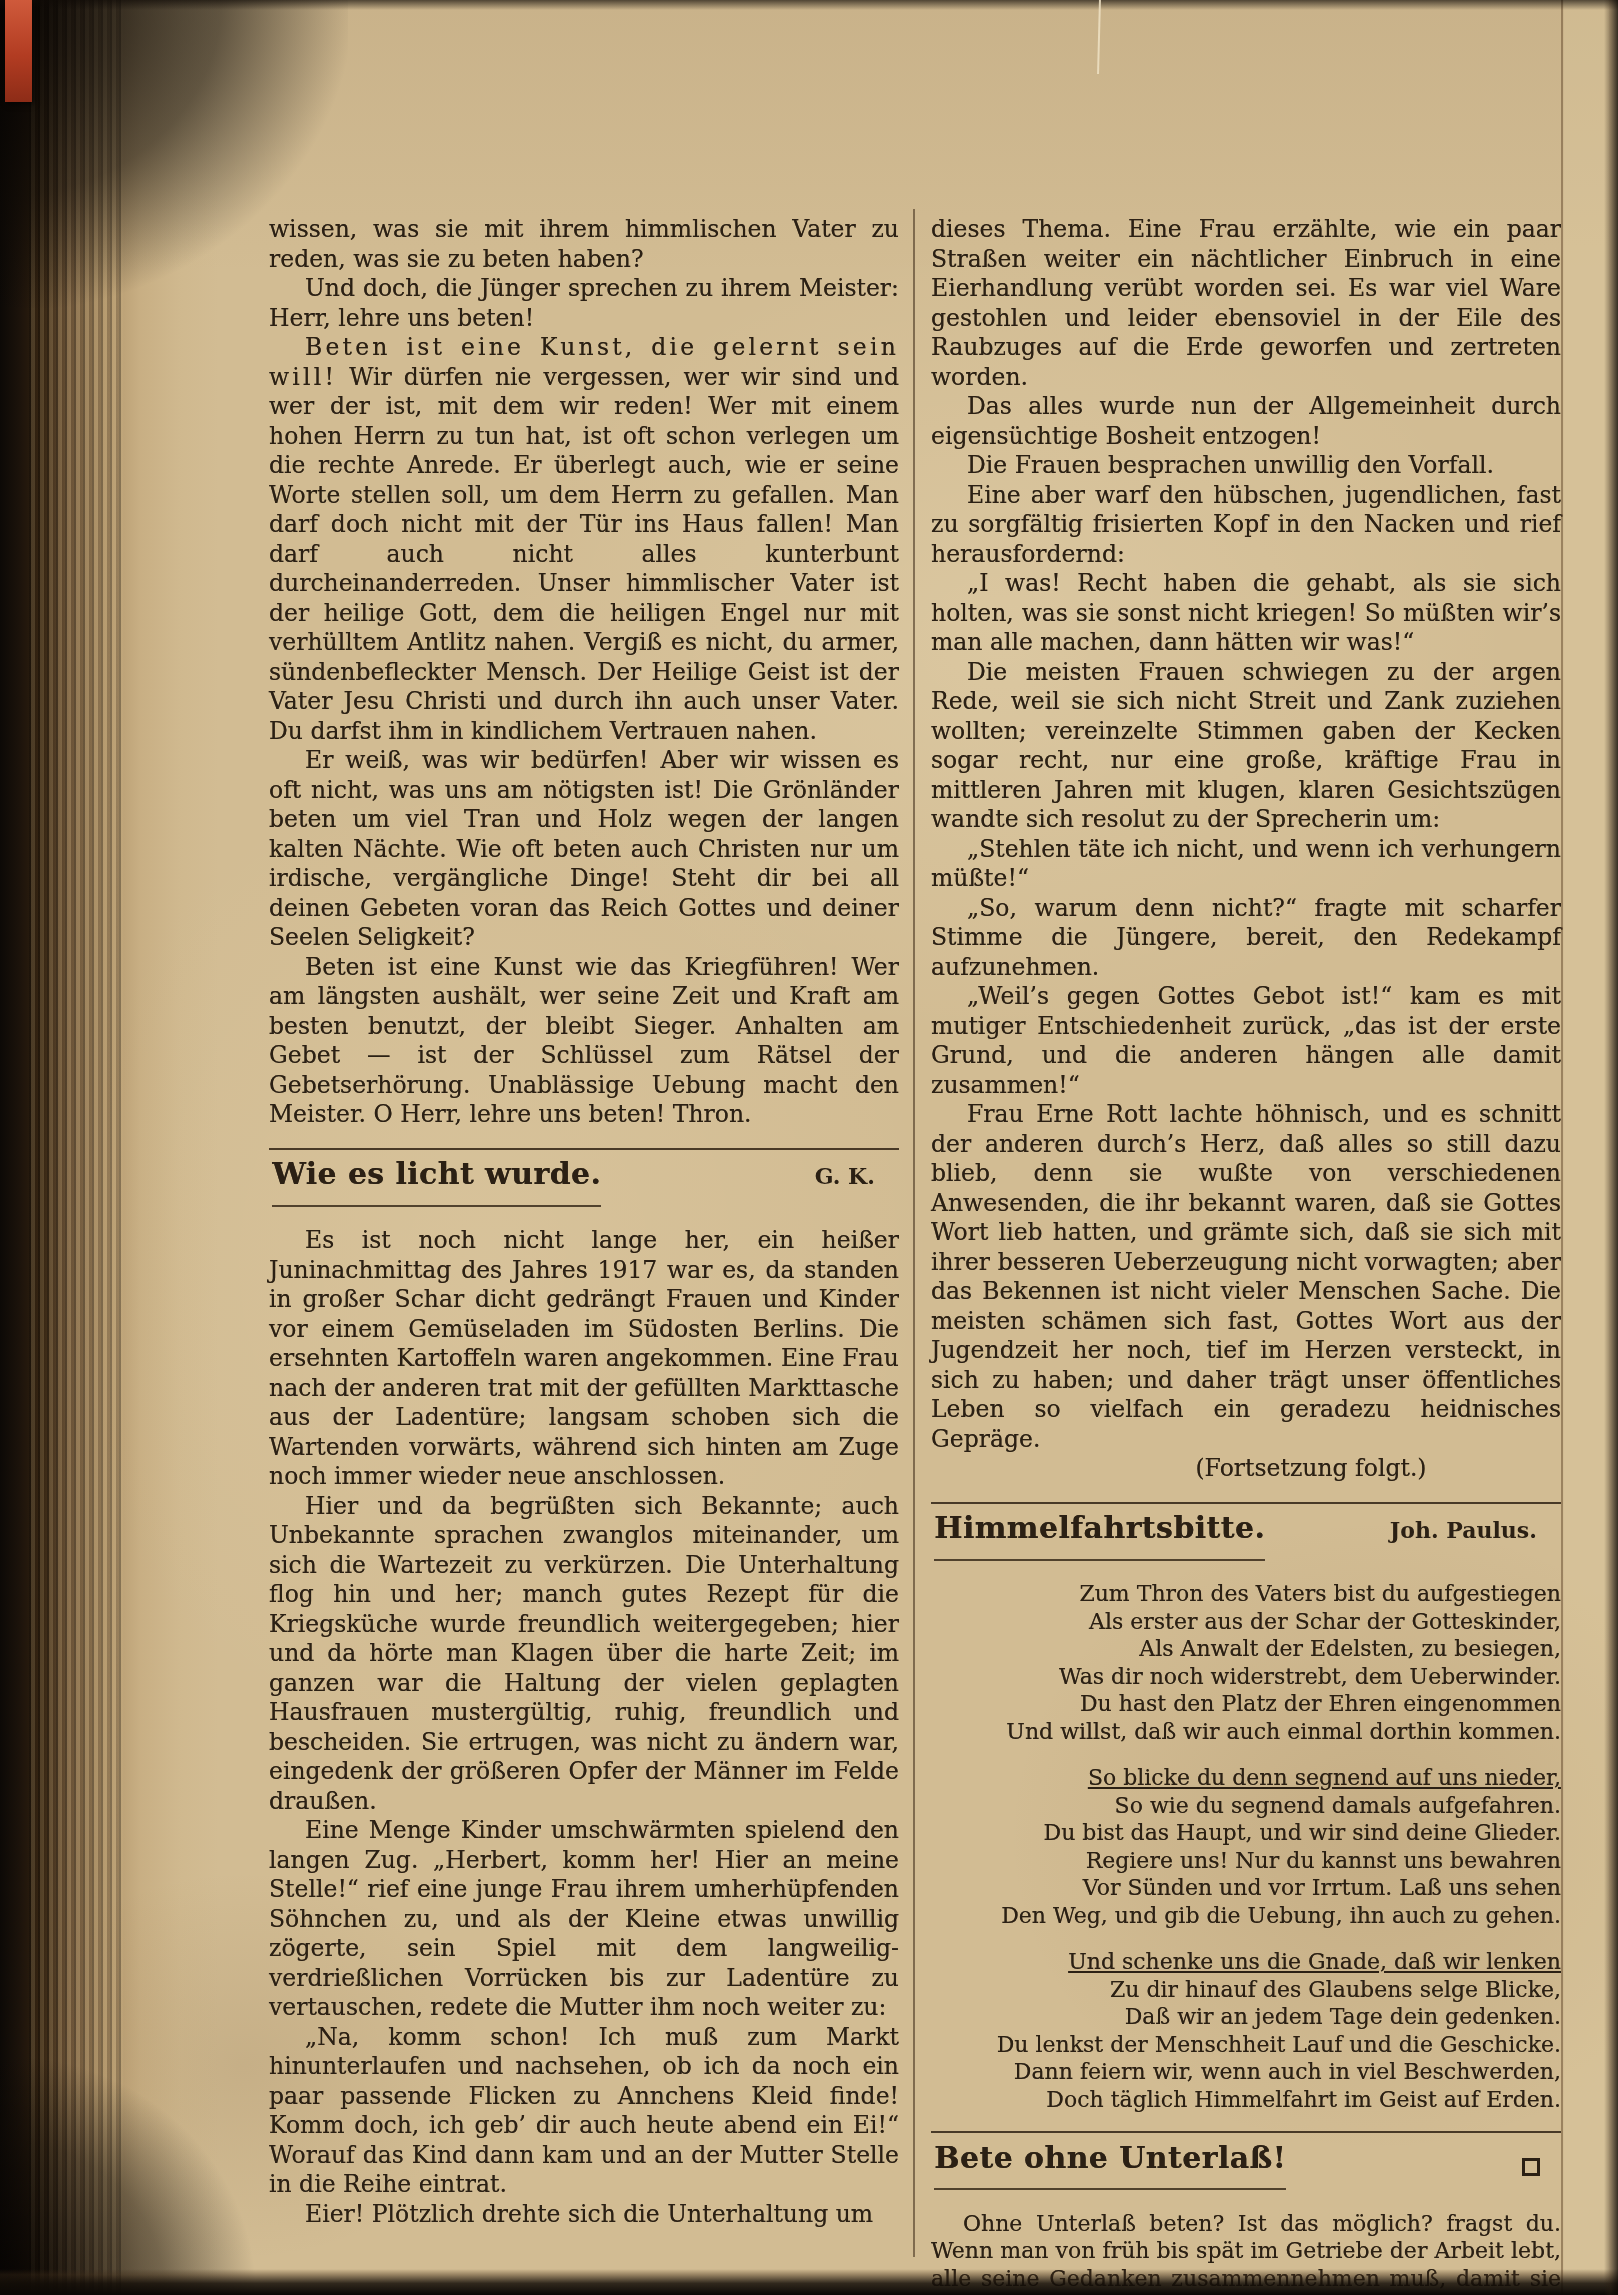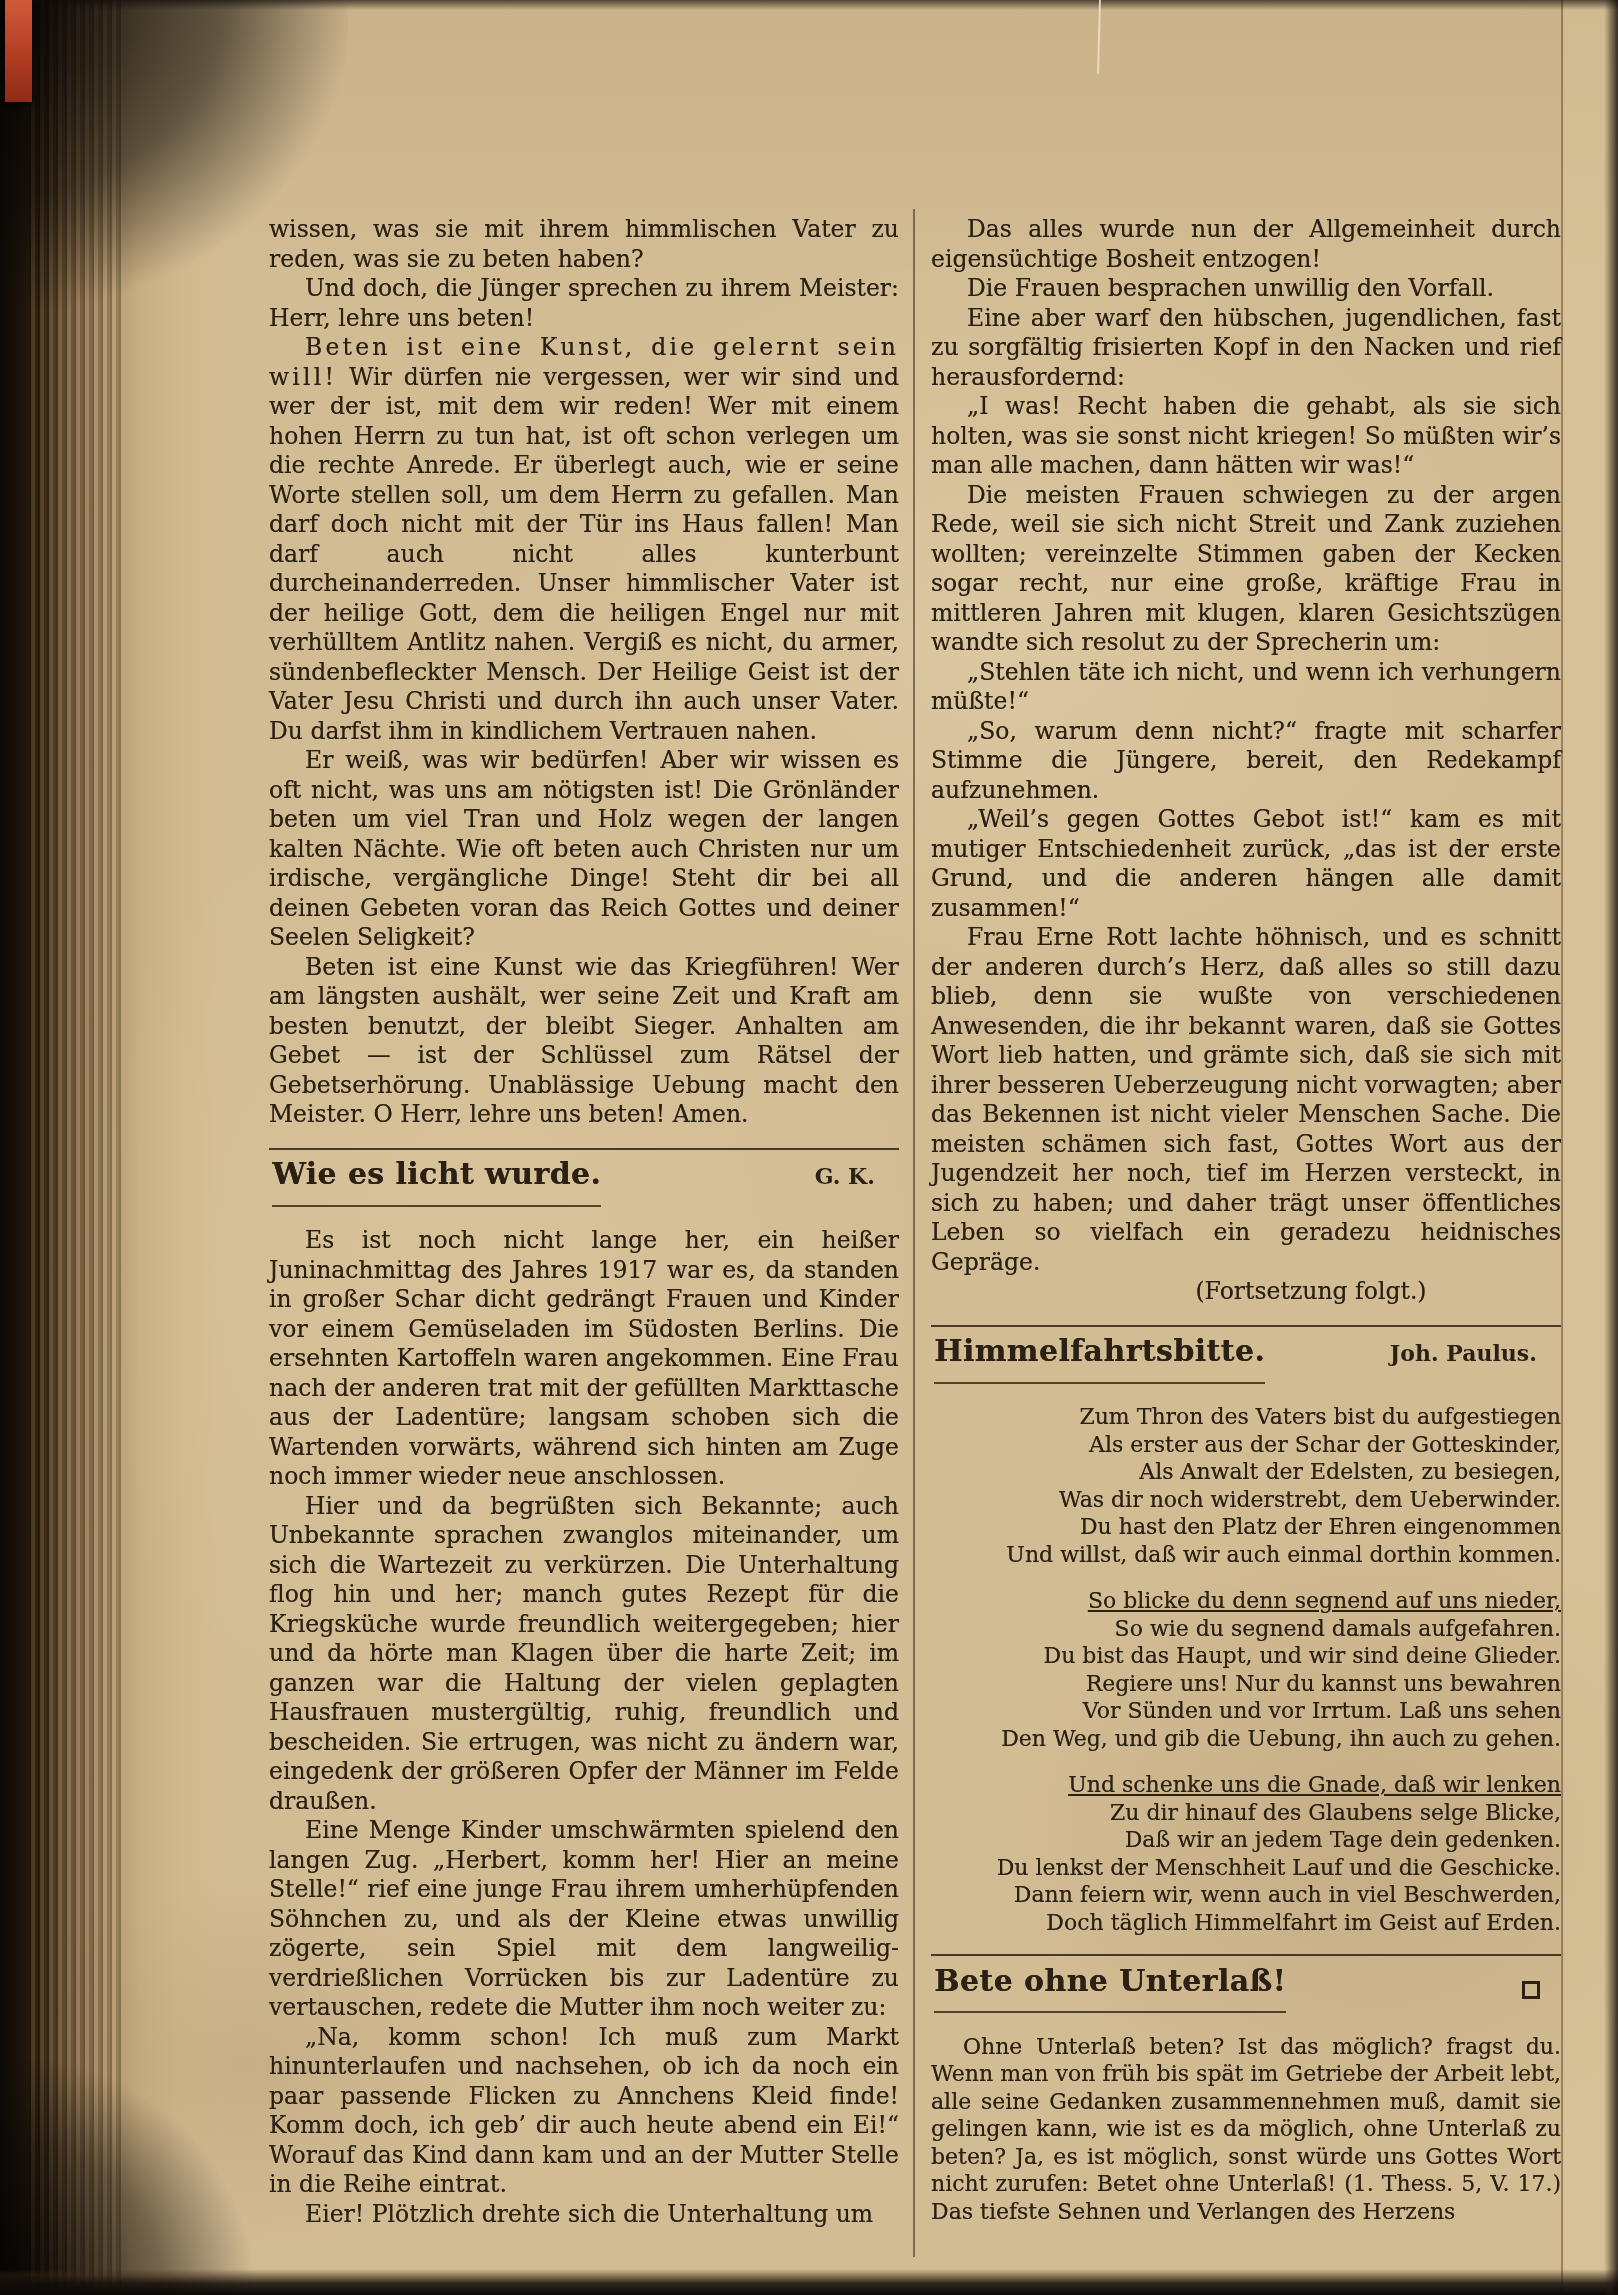--- a/index.html
+++ b/index.html
@@ -118,35 +118,36 @@
 
 <div class="content">
 
   <div class="divider"></div>
 
   <div class="col col-left bodytext">
     <p class="cont">wissen, was sie mit ihrem himmlischen Vater zu reden, was sie zu beten haben?</p>
     <p>Und doch, die Jünger sprechen zu ihrem Meister: Herr, lehre uns beten!</p>
     <p><span class="sperr">Beten ist eine Kunst, die gelernt sein will!</span> <span>Wir dürfen nie vergessen, wer wir sind und wer der ist, mit dem wir reden! Wer mit einem hohen Herrn zu tun hat, ist oft schon verlegen um die rechte Anrede. Er überlegt auch, wie er seine Worte stellen soll, um dem Herrn zu gefallen. Man darf doch nicht mit der Tür ins Haus fallen! Man darf auch nicht alles kunterbunt durcheinanderreden. Unser himmlischer Vater ist der heilige Gott, dem die heiligen Engel nur mit verhülltem Antlitz nahen. Vergiß es nicht, du armer, sündenbefleckter Mensch. Der Heilige Geist ist der Vater Jesu Christi und durch ihn auch unser Vater. Du darfst ihm in kindlichem Vertrauen nahen.</span></p>
     <p>Er weiß, was wir bedürfen! Aber wir wissen es oft nicht, was uns am nötigsten ist! Die Grönländer beten um viel Tran und Holz wegen der langen kalten Nächte. Wie oft beten auch Christen nur um irdische, vergängliche Dinge! Steht dir bei all deinen Gebeten voran das Reich Gottes und deiner Seelen Seligkeit?</p>
-    <p>Beten ist eine Kunst wie das Kriegführen! Wer am längsten aushält, wer seine Zeit und Kraft am besten benutzt, der bleibt Sieger. Anhalten am Gebet — ist der Schlüssel zum Rätsel der Gebetserhörung. Unablässige Uebung macht den Meister. O Herr, lehre uns beten! Amen.</p>
+    <p>Beten ist eine Kunst wie das Kriegführen! Wer am längsten aushält, wer seine Zeit und Kraft am besten benutzt, der bleibt Sieger. Anhalten am Gebet — ist der Schlüssel zum Rätsel der Gebetserhörung. Unablässige Uebung macht den Meister. O Herr, lehre uns beten! Thron.</p>
 
     <div class="heading-band">
       <span class="h-title">Wie es licht wurde.</span>
       <span class="h-author">G. K.</span>
     </div>
 
     <p>Es ist noch nicht lange her, ein heißer Juninachmittag des Jahres 1917 war es, da standen in großer Schar dicht gedrängt Frauen und Kinder vor einem Gemüseladen im Südosten Berlins. Die ersehnten Kartoffeln waren angekommen. Eine Frau nach der anderen trat mit der gefüllten Markttasche aus der Ladentüre; langsam schoben sich die Wartenden vorwärts, während sich hinten am Zuge noch immer wieder neue anschlossen.</p>
     <p>Hier und da begrüßten sich Bekannte; auch Unbekannte sprachen zwanglos miteinander, um sich die Wartezeit zu verkürzen. Die Unterhaltung flog hin und her; manch gutes Rezept für die Kriegsküche wurde freundlich weitergegeben; hier und da hörte man Klagen über die harte Zeit; im ganzen war die Haltung der vielen geplagten Hausfrauen mustergültig, ruhig, freundlich und bescheiden. Sie ertrugen, was nicht zu ändern war, eingedenk der größeren Opfer der Männer im Felde draußen.</p>
     <p>Eine Menge Kinder umschwärmten spielend den langen Zug. „Herbert, komm her! Hier an meine Stelle!“ rief eine junge Frau ihrem umherhüpfenden Söhnchen zu, und als der Kleine etwas unwillig zögerte, sein Spiel mit dem langweilig-verdrießlichen Vorrücken bis zur Ladentüre zu vertauschen, redete die Mutter ihm noch weiter zu:</p>
     <p>„Na, komm schon! Ich muß zum Markt hinunterlaufen und nachsehen, ob ich da noch ein paar passende Flicken zu Annchens Kleid finde! Komm doch, ich geb’ dir auch heute abend ein Ei!“ Worauf das Kind dann kam und an der Mutter Stelle in die Reihe eintrat.</p>
     <p>Eier! Plötzlich drehte sich die Unterhaltung um</p>
   </div>
 
   <div class="col col-right bodytext">
+    <p class="cont">dieses Thema. Eine Frau erzählte, wie ein paar Straßen weiter ein nächtlicher Einbruch in eine Eierhandlung verübt worden sei. Es war viel Ware gestohlen und leider ebensoviel in der Eile des Raubzuges auf die Erde geworfen und zertreten worden.</p>
     <p>Das alles wurde nun der Allgemeinheit durch eigensüchtige Bosheit entzogen!</p>
     <p>Die Frauen besprachen unwillig den Vorfall.</p>
     <p>Eine aber warf den hübschen, jugendlichen, fast zu sorgfältig frisierten Kopf in den Nacken und rief herausfordernd:</p>
     <p>„I was! Recht haben die gehabt, als sie sich holten, was sie sonst nicht kriegen! So müßten wir’s man alle machen, dann hätten wir was!“</p>
     <p>Die meisten Frauen schwiegen zu der argen Rede, weil sie sich nicht Streit und Zank zuziehen wollten; vereinzelte Stimmen gaben der Kecken sogar recht, nur eine große, kräftige Frau in mittleren Jahren mit klugen, klaren Gesichtszügen wandte sich resolut zu der Sprecherin um:</p>
     <p>„Stehlen täte ich nicht, und wenn ich verhungern müßte!“</p>
     <p>„So, warum denn nicht?“ fragte mit scharfer Stimme die Jüngere, bereit, den Redekampf aufzunehmen.</p>
     <p>„Weil’s gegen Gottes Gebot ist!“ kam es mit mutiger Entschiedenheit zurück, „das ist der erste Grund, und die anderen hängen alle damit zusammen!“</p>
     <p>Frau Erne Rott lachte höhnisch, und es schnitt der anderen durch’s Herz, daß alles so still dazu blieb, denn sie wußte von verschiedenen Anwesenden, die ihr bekannt waren, daß sie Gottes Wort lieb hatten, und grämte sich, daß sie sich mit ihrer besseren Ueberzeugung nicht vorwagten; aber das Bekennen ist nicht vieler Menschen Sache. Die meisten schämen sich fast, Gottes Wort aus der Jugendzeit her noch, tief im Herzen versteckt, in sich zu haben; und daher trägt unser öffentliches Leben so vielfach ein geradezu heidnisches Gepräge.</p>
     <p class="closing-note">(Fortsetzung folgt.)</p>

